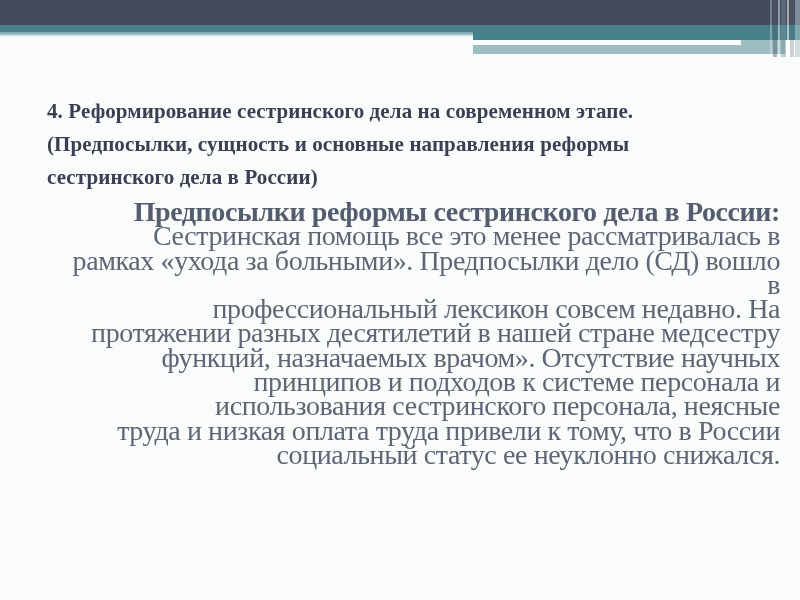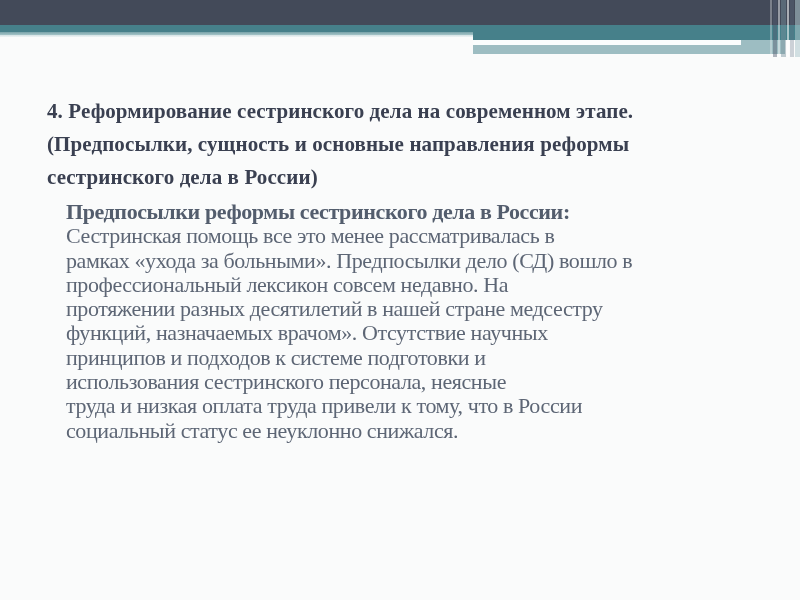--- a/index.html
+++ b/index.html
@@ -38,23 +38,23 @@
   .stripes .s4{left:13px;width:5px;background:rgba(120,145,155,.45);}
   .stripes .s5{left:19px;width:2px;background:rgba(255,255,255,.55);}
   .stripes .s6{left:22px;width:4px;background:rgba(100,112,132,.30);}
   .stripes .s7{left:27px;width:5px;background:rgba(175,200,205,.55);}
   .title{
     position:absolute;left:47px;top:95px;width:725px;
     font-weight:bold;font-size:21px;line-height:33px;
     color:var(--title-color);letter-spacing:.1px;
   }
   .body-text{
-    position:absolute;left:66px;top:200px;width:725px;
-    font-size:22px;line-height:24.3px;
-    color:var(--body-color);letter-spacing:-.4px;
+    position:absolute;left:55px;top:200px;width:725px;
+    font-size:28px;line-height:24.3px;
+    color:var(--body-color);letter-spacing:-.4px;text-align:right;
   }
   .body-text .lead{font-weight:bold;color:var(--lead-color);}
 </style>
 </head>
 <body>
 
 <div class="slide">
 
   <div class="deco dark-bar"></div>
   <div class="deco teal-bar-left"></div>
@@ -77,19 +77,19 @@
     <div>сестринского дела в России)</div>
   </h1>
 
   <div class="body-text">
     <div class="lead">Предпосылки реформы сестринского дела в России:</div>
     <div>Сестринская помощь все это менее рассматривалась в</div>
     <div>рамках «ухода за больными». Предпосылки дело (СД) вошло в</div>
     <div>профессиональный лексикон совсем недавно. На</div>
     <div>протяжении разных десятилетий в нашей стране медсестру</div>
     <div>функций, назначаемых врачом». Отсутствие научных</div>
-    <div>принципов и подходов к системе подготовки и</div>
+    <div>принципов и подходов к системе персонала и</div>
     <div>использования сестринского персонала, неясные</div>
     <div>труда и низкая оплата труда привели к тому, что в России</div>
     <div>социальный статус ее неуклонно снижался.</div>
   </div>
 
 </div>
 
 </body></html>

